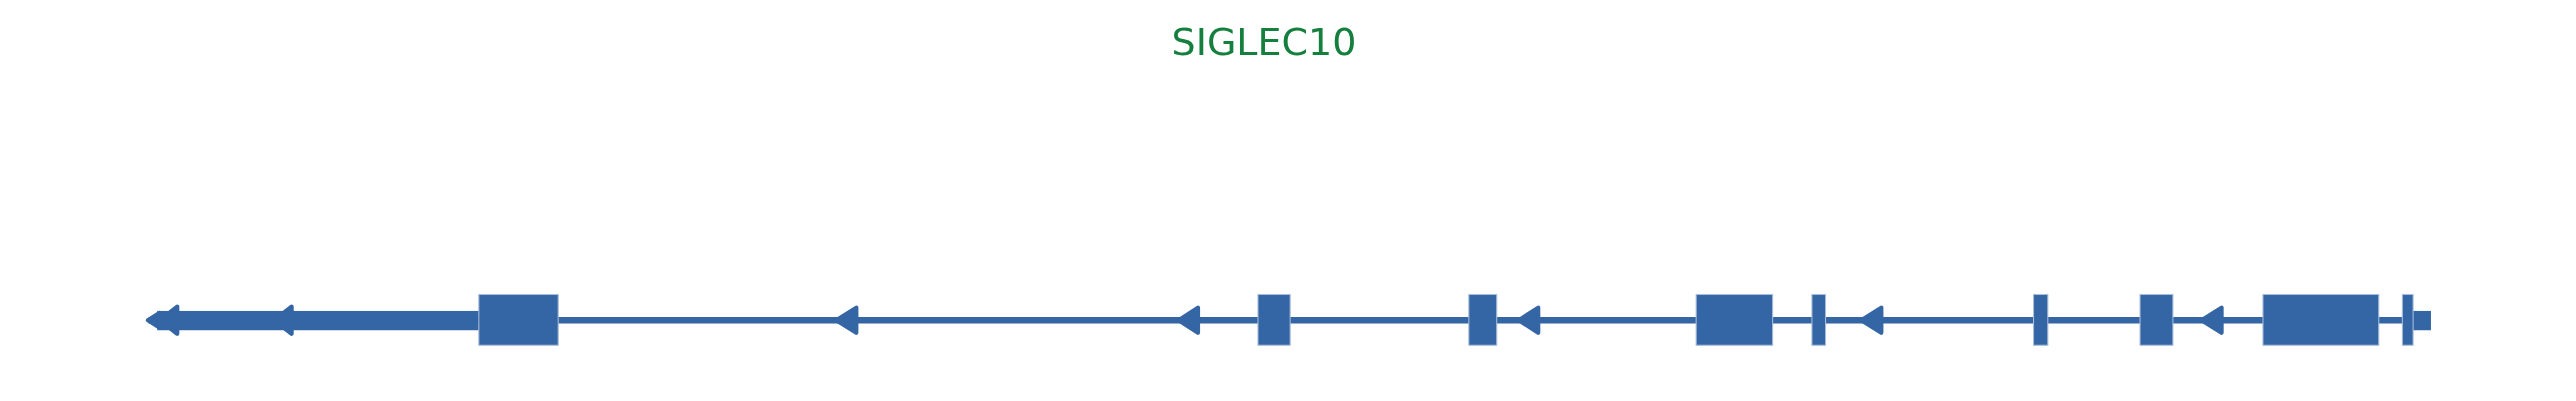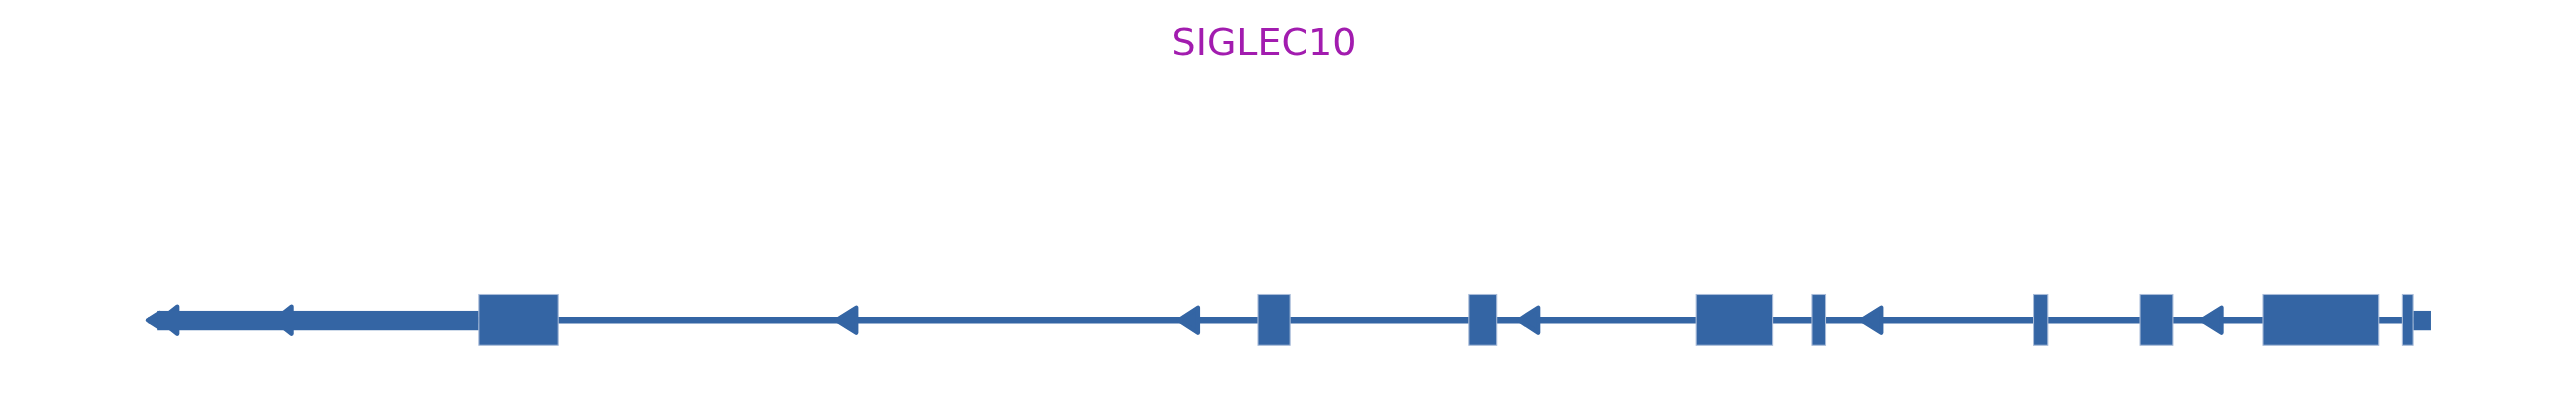--- a/index.html
+++ b/index.html
@@ -15,21 +15,21 @@
     background: #ffffff;
     overflow: hidden;
   }
   .figure-title {
     position: absolute;
     top: 21.5px;
     left: 1264px;
     transform: translateX(-50%);
     font-size: 38px;
     line-height: 1.1;
-    color: #a21caf;
+    color: #15803d;
     white-space: nowrap;
   }
   .gene-svg {
     position: absolute;
     top: 0;
     left: 0;
   }
 </style>
 </head>
 <body>

